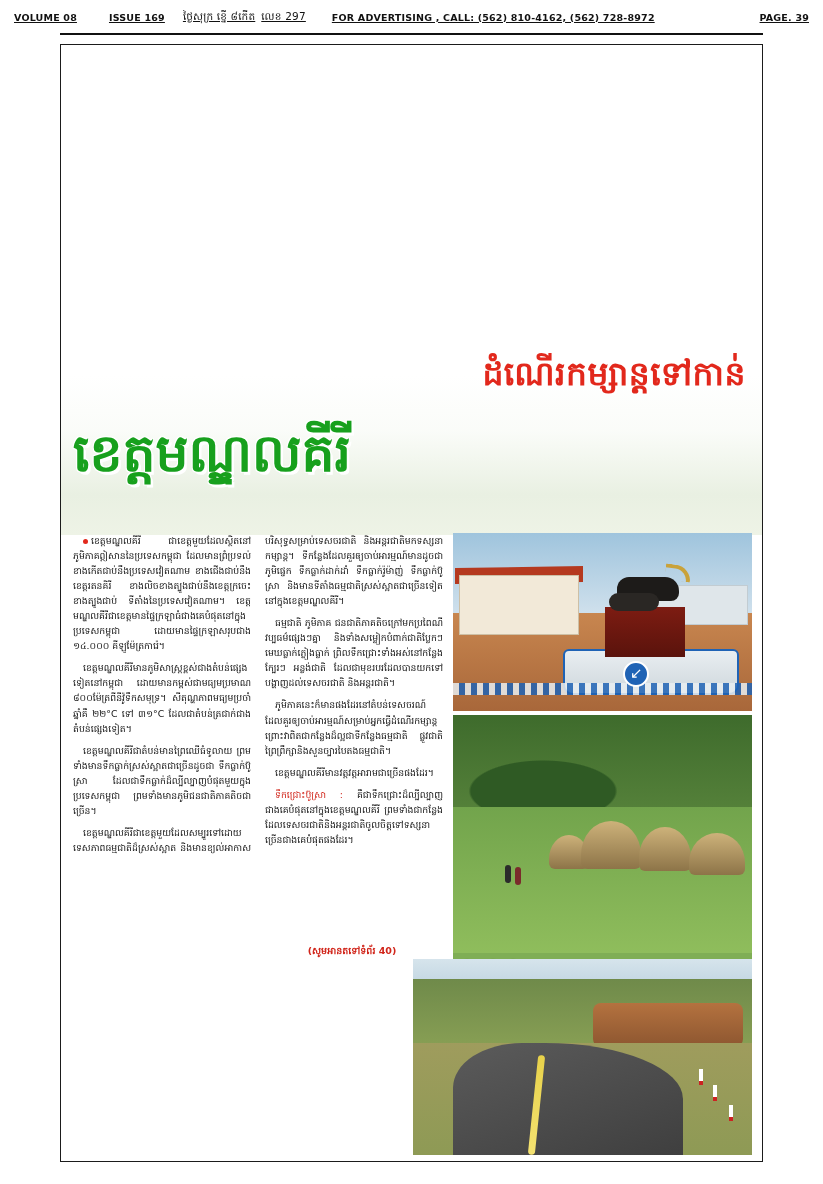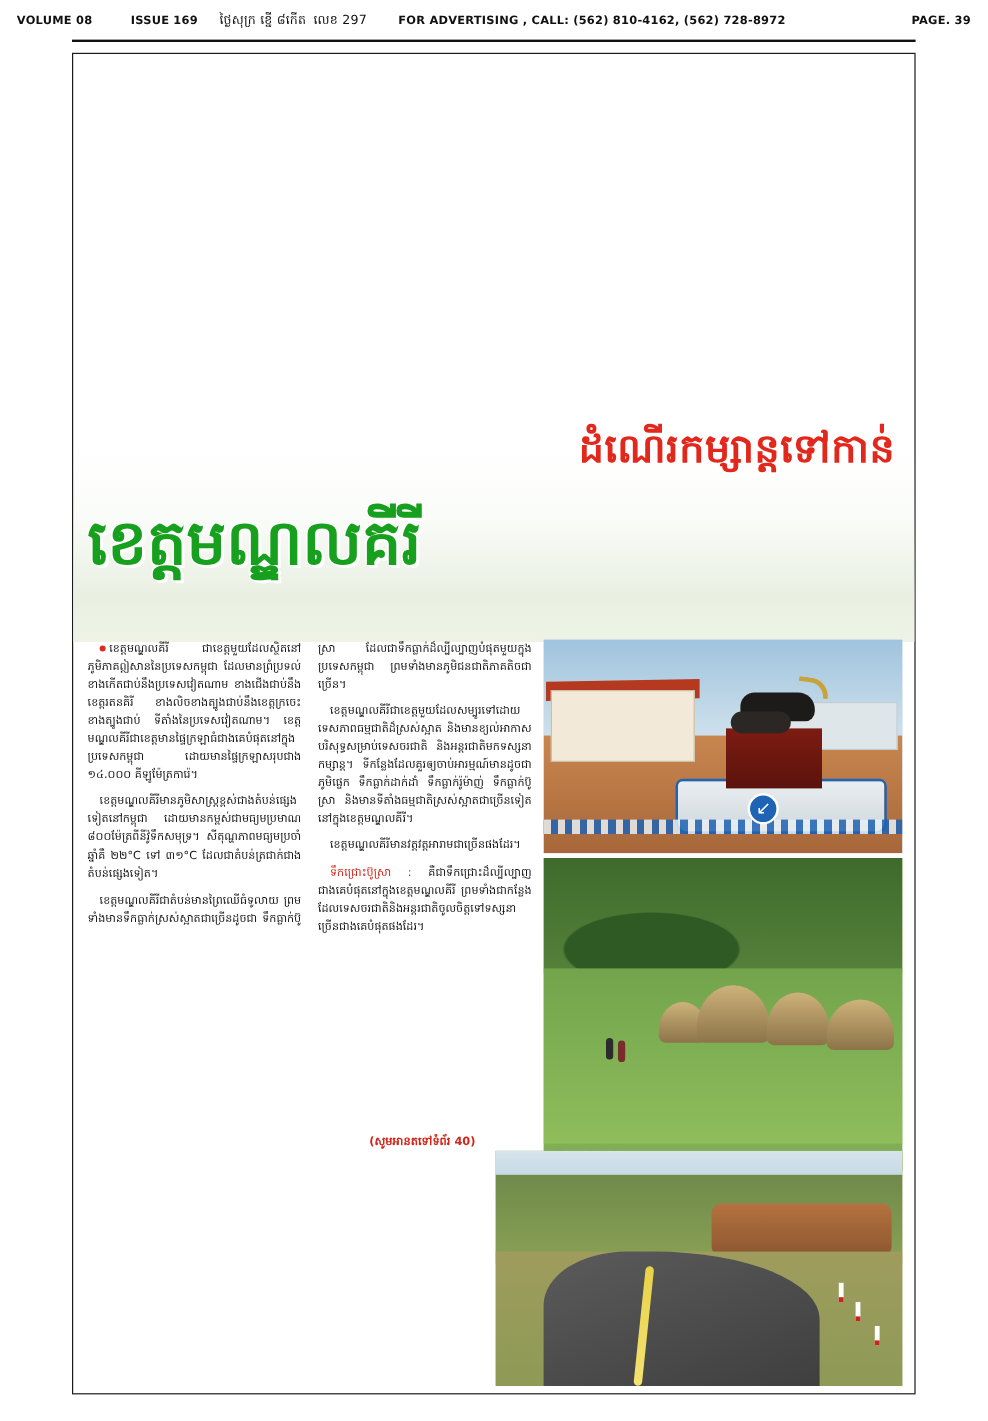--- a/index.html
+++ b/index.html
@@ -11,20 +11,21 @@
     position: relative;
     overflow: hidden;
   }
 
   
   .masthead {
     position: absolute; left: 0; top: 0; width: 823px; height: 34px;
     display: flex; align-items: center; padding: 0 14px;
     font-size: 9.5px; font-weight: bold; color: #111;
     letter-spacing: .2px;
+    text-decoration: underline;
   }
   .masthead .vol { margin-right: 16px; }
   .masthead .issue { margin-right: 18px; padding-left: 16px; }
   .masthead .khmer { font-size: 10.5px; font-weight: normal; margin-right: 6px; }
   .masthead .khmer2 { font-size: 10.5px; font-weight: normal; margin-right: 26px; }
   .masthead .ads { margin-left: 0; }
   .masthead .page { margin-left: auto; }
 
   .rule-top {
     position: absolute; left: 60px; top: 33px; width: 703px; height: 2px; background: #111;
@@ -261,20 +262,22 @@
 
   <div class="titleband"></div>
   <div class="title1 khm">ដំណើរកម្សាន្តទៅកាន់</div>
   <div class="title2 khm">ខេត្តមណ្ឌលគីរី</div>
 
   <div class="bodyarea khm">
     <p class="first">ខេត្តមណ្ឌលគីរី ជាខេត្តមួយដែលស្ថិតនៅភូមិភាគឦសាននៃប្រទេសកម្ពុជា ដែលមានព្រំប្រទល់ខាងកើតជាប់នឹងប្រទេសវៀតណាម ខាងជើងជាប់នឹងខេត្តរតនគិរី ខាងលិចខាងត្បូងជាប់នឹងខេត្តក្រចេះ ខាងត្បូងជាប់ ទីតាំងនៃប្រទេសវៀតណាម។ ខេត្តមណ្ឌលគីរីជាខេត្តមានផ្ទៃក្រឡាធំជាងគេបំផុតនៅក្នុងប្រទេសកម្ពុជា ដោយមានផ្ទៃក្រឡាសរុបជាង ១៤.០០០ គីឡូម៉ែត្រការ៉េ។</p>
     <p>ខេត្តមណ្ឌលគីរីមានភូមិសាស្ត្រខ្ពស់ជាងតំបន់ផ្សេងទៀតនៅកម្ពុជា ដោយមានកម្ពស់ជាមធ្យមប្រមាណ ៨០០ម៉ែត្រពីនីវ៉ូទឹកសមុទ្រ។ សីតុណ្ហភាពមធ្យមប្រចាំឆ្នាំគឺ ២២°C ទៅ ៣១°C ដែលជាតំបន់ត្រជាក់ជាងតំបន់ផ្សេងទៀត។</p>
     <p>ខេត្តមណ្ឌលគីរីជាតំបន់មានព្រៃឈើធំទូលាយ ព្រមទាំងមានទឹកធ្លាក់ស្រស់ស្អាតជាច្រើនដូចជា ទឹកធ្លាក់ប៊ូស្រា ដែលជាទឹកធ្លាក់ដ៏ល្បីល្បាញបំផុតមួយក្នុងប្រទេសកម្ពុជា ព្រមទាំងមានភូមិជនជាតិភាគតិចជាច្រើន។</p>
     <p>ខេត្តមណ្ឌលគីរីជាខេត្តមួយដែលសម្បូរទៅដោយទេសភាពធម្មជាតិដ៏ស្រស់ស្អាត និងមានខ្យល់អាកាសបរិសុទ្ធសម្រាប់ទេសចរជាតិ និងអន្តរជាតិមកទស្សនាកម្សាន្ត។ ទីកន្លែងដែលគួរឲ្យចាប់អារម្មណ៍មានដូចជា ភូមិផ្ចេក ទឹកធ្លាក់ដាក់ដាំ ទឹកធ្លាក់រ៉ូម៉ាញ់ ទឹកធ្លាក់ប៊ូស្រា និងមានទីតាំងធម្មជាតិស្រស់ស្អាតជាច្រើនទៀតនៅក្នុងខេត្តមណ្ឌលគីរី។</p>
+    <p>ធម្មជាតិ ភូមិភាគ ជនជាតិភាគតិចក្រៅមកប្រពៃណីវប្បធម៌ផ្សេងៗគ្នា និងទាំងសម្លៀកបំពាក់ជាតិប្លែកៗ មេឃធ្លាក់ភ្លៀងធ្លាក់ ព្រិលទឹកជ្រោះទាំងអស់នៅកន្លែងក្បែរៗ អន្លង់ជាតិ ដែលជាមុខរបរដែលបានយកទៅបង្ហាញដល់ទេសចរជាតិ និងអន្តរជាតិ។</p>
+    <p>ភូមិភាគនេះក៏មានផងដែរនៅតំបន់ទេសចរណ៍ដែលគួរឲ្យចាប់អារម្មណ៍សម្រាប់អ្នកធ្វើដំណើរកម្សាន្ត ព្រោះវាពិតជាកន្លែងដ៏ល្អជាទីកន្លែងធម្មជាតិ ផ្លូវជាតិព្រៃព្រឹក្សានិងសួនច្បារបៃតងធម្មជាតិ។</p>
     <p>ខេត្តមណ្ឌលគីរីមានវត្តវត្តអារាមជាច្រើនផងដែរ។</p>
     <p>
       <span class="redlead">ទឹកជ្រោះប៊ូស្រា :</span>
       <span>គឺជាទឹកជ្រោះដ៏ល្បីល្បាញជាងគេបំផុតនៅក្នុងខេត្តមណ្ឌលគីរី ព្រមទាំងជាកន្លែងដែលទេសចរជាតិនិងអន្តរជាតិចូលចិត្តទៅទស្សនាច្រើនជាងគេបំផុតផងដែរ។</span>
     </p>
   </div>
 
   <div class="cont-note khm">(សូមអានតទៅទំព័រ 40)</div>
 
   <div class="img-monument">

